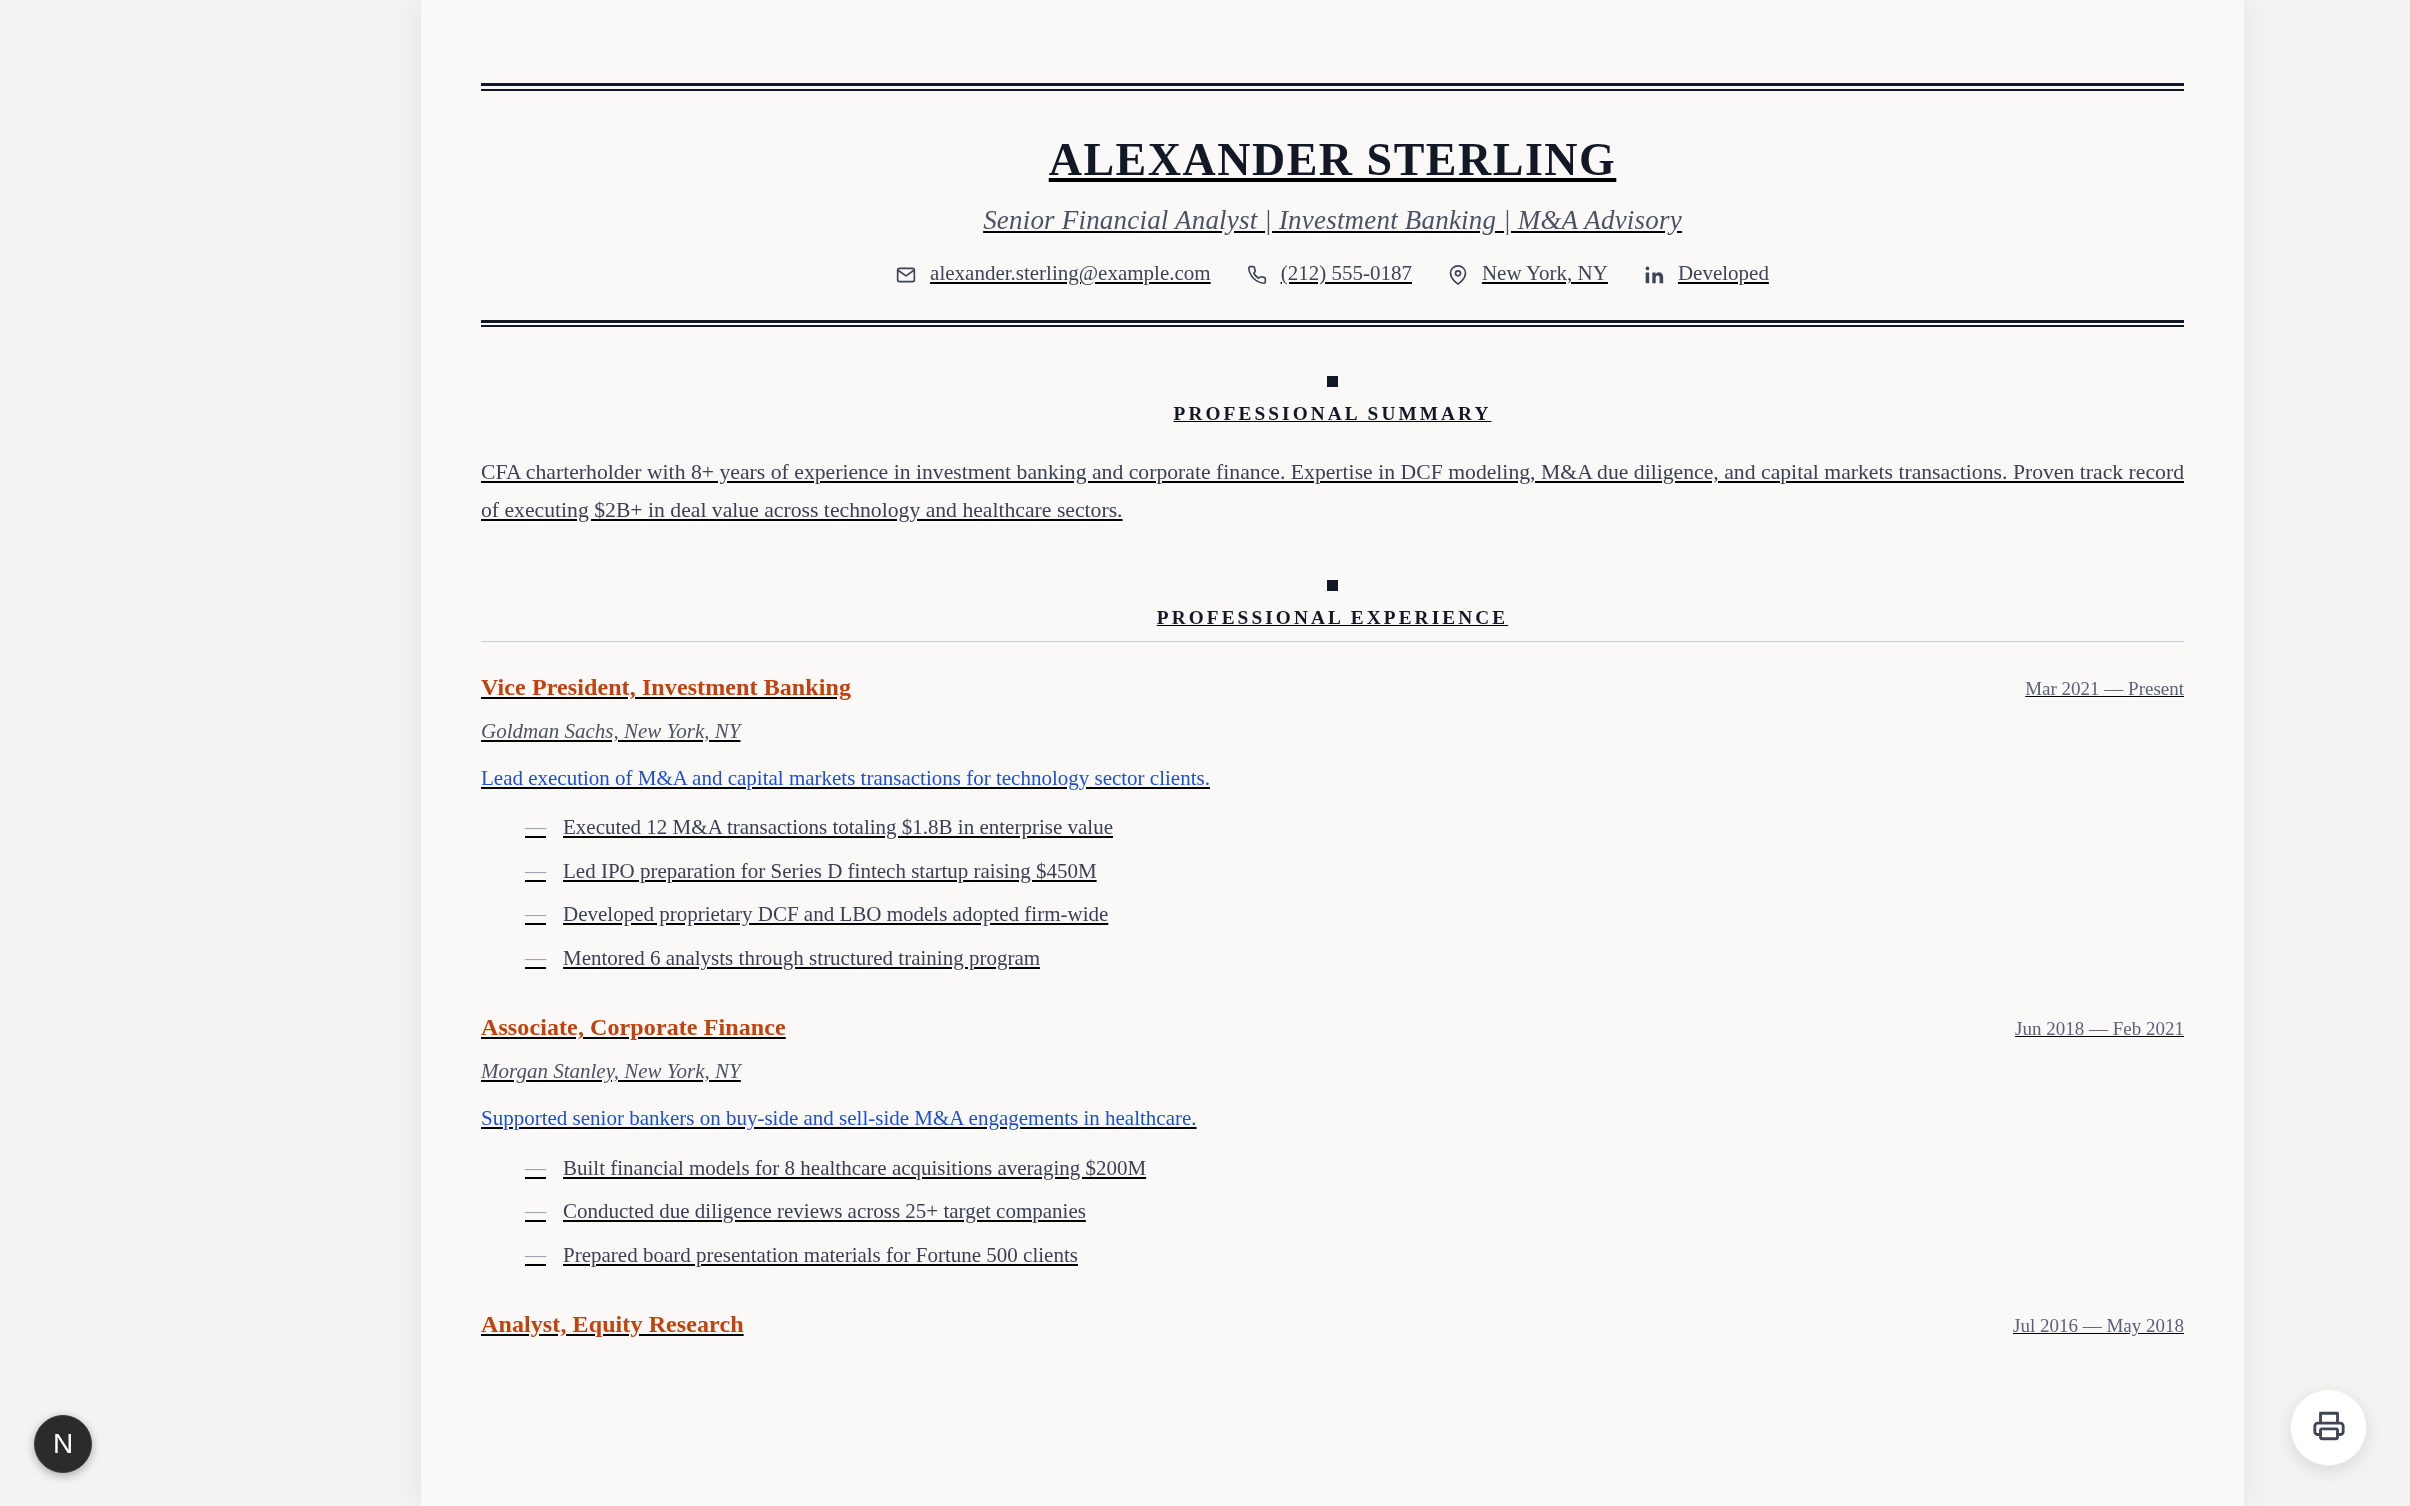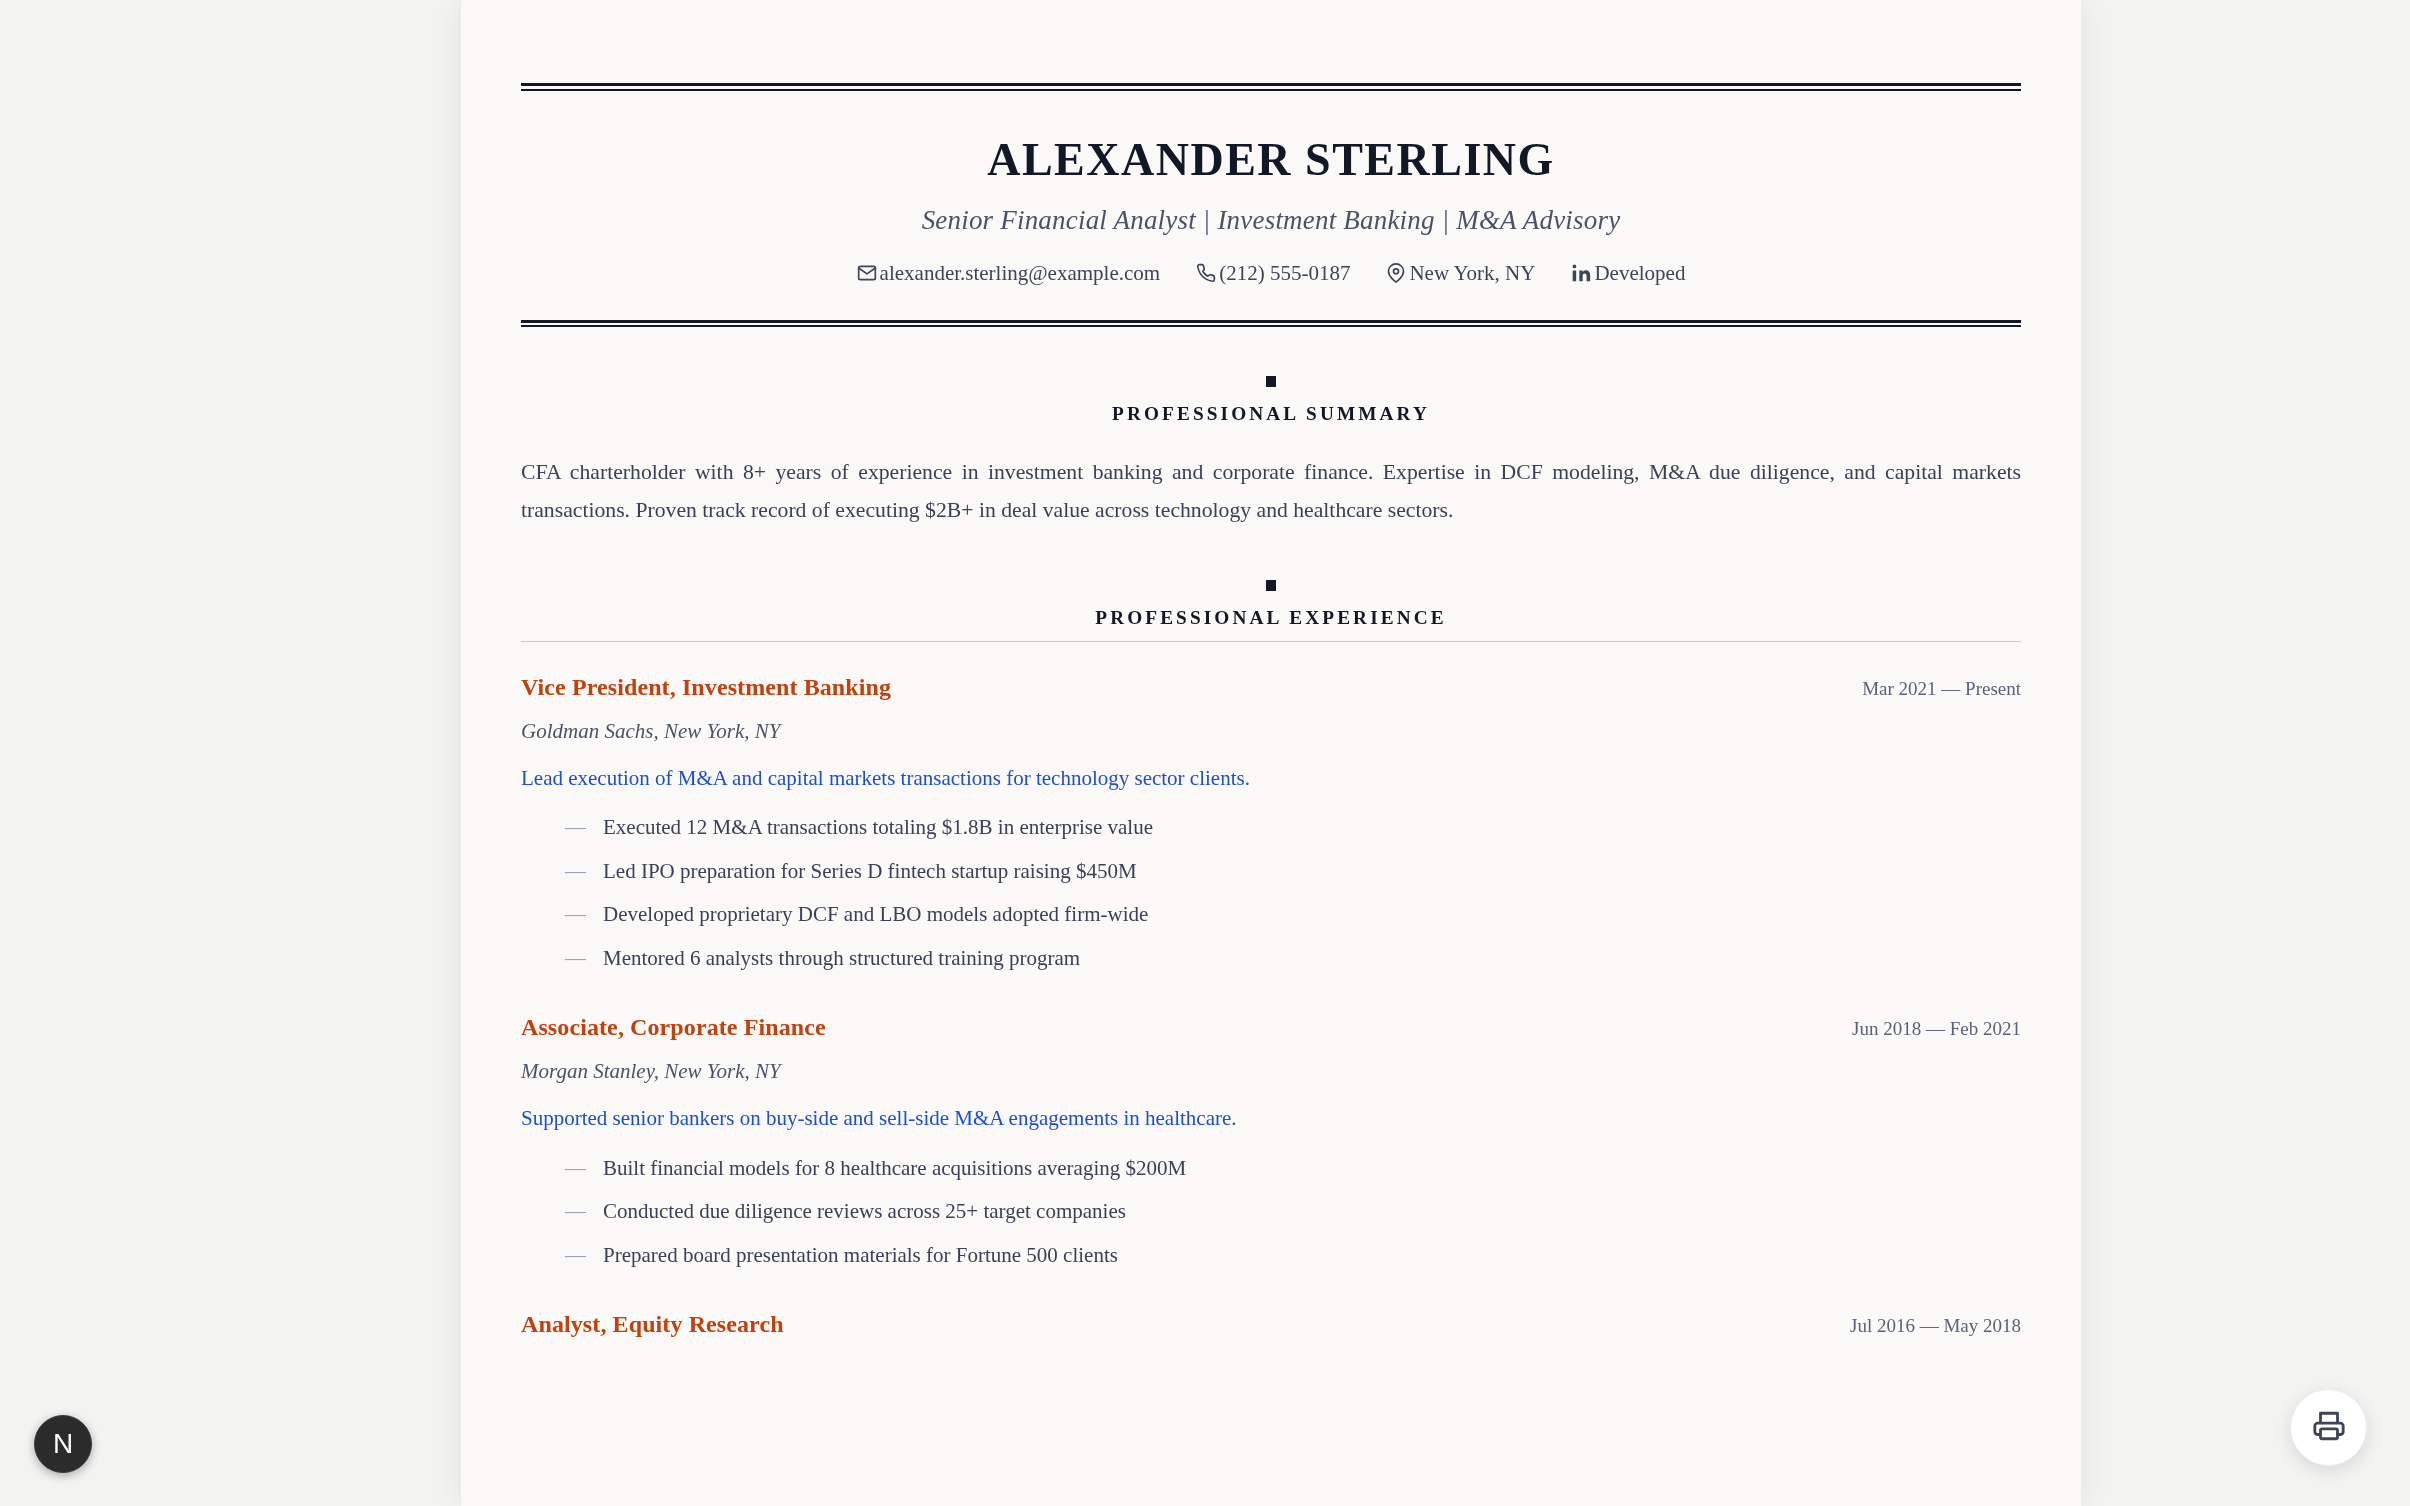--- a/index.html
+++ b/index.html
@@ -12,27 +12,28 @@
 
   body {
     background: #f3f3f2;
     font-family: "Liberation Serif", "DejaVu Serif", serif;
     position: relative;
   }
 
   
   .sheet {
     position: absolute;
-    left: 461px;
+    left: 421px;
     top: 0;
-    width: 1620px;
+    width: 1823px;
     height: 1507px;
     background: #faf9f7;
     box-shadow: 0 0 32px rgba(0,0,0,0.07);
     overflow: hidden;
+    text-decoration: underline;
   }
 
   .sheet-inner {
     padding: 0 60px;
   }
 
   
   .rule-top {
     margin-top: 83px;
     border-top: 3.8px solid #131827;
@@ -71,22 +72,22 @@
     justify-content: center;
     align-items: center;
     gap: 36px;
     margin-top: 27px;
     font-size: 21px;
     color: #3c4458;
   }
 
   .contact-item {
     display: flex;
-    align-items: flex-start;
-    gap: 3px;
+    align-items: center;
+    gap: 14px;
     white-space: nowrap;
   }
 
   .contact-item svg { display: block; flex: none; }
   .contact-item .ctext { line-height: 1; padding-bottom: 1.9px; }
 
   
   .section { margin-top: 49px; }
   .section.exp { margin-top: 51px; }
 

